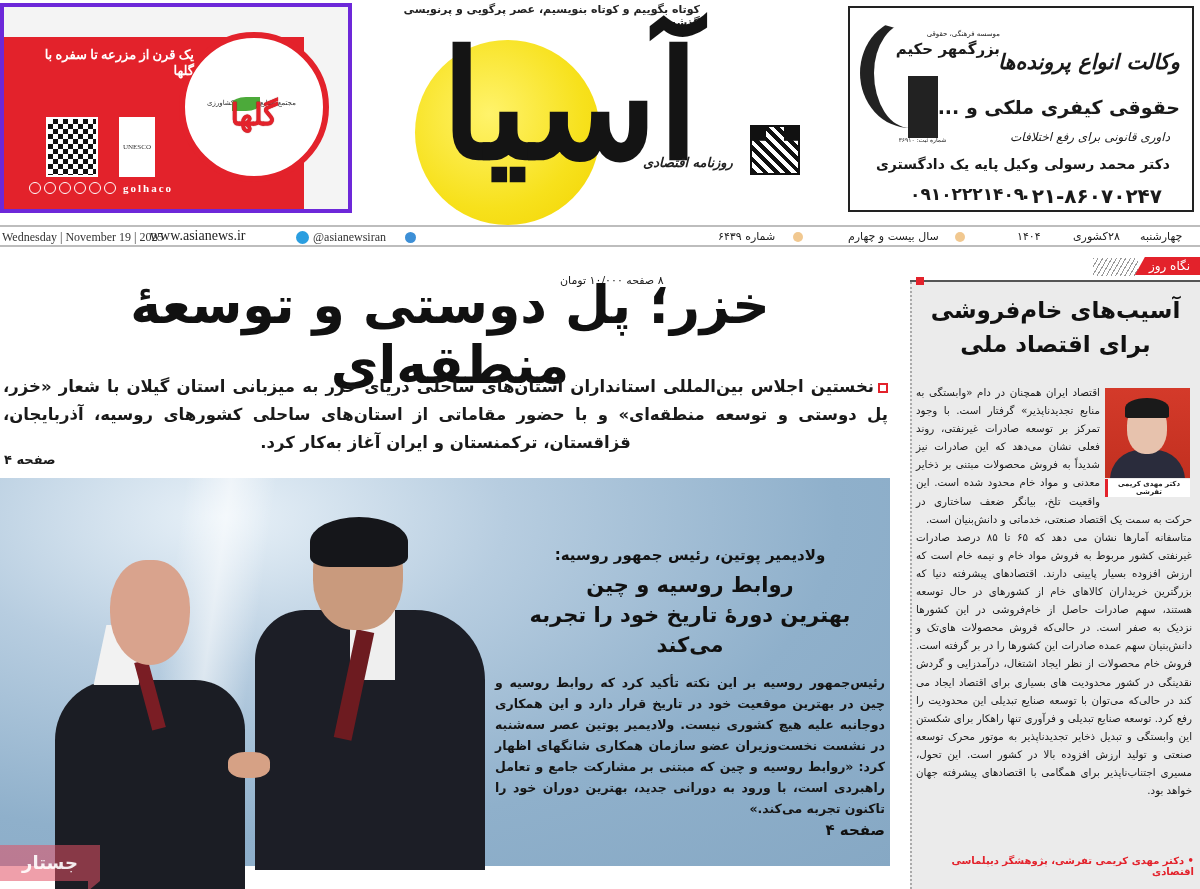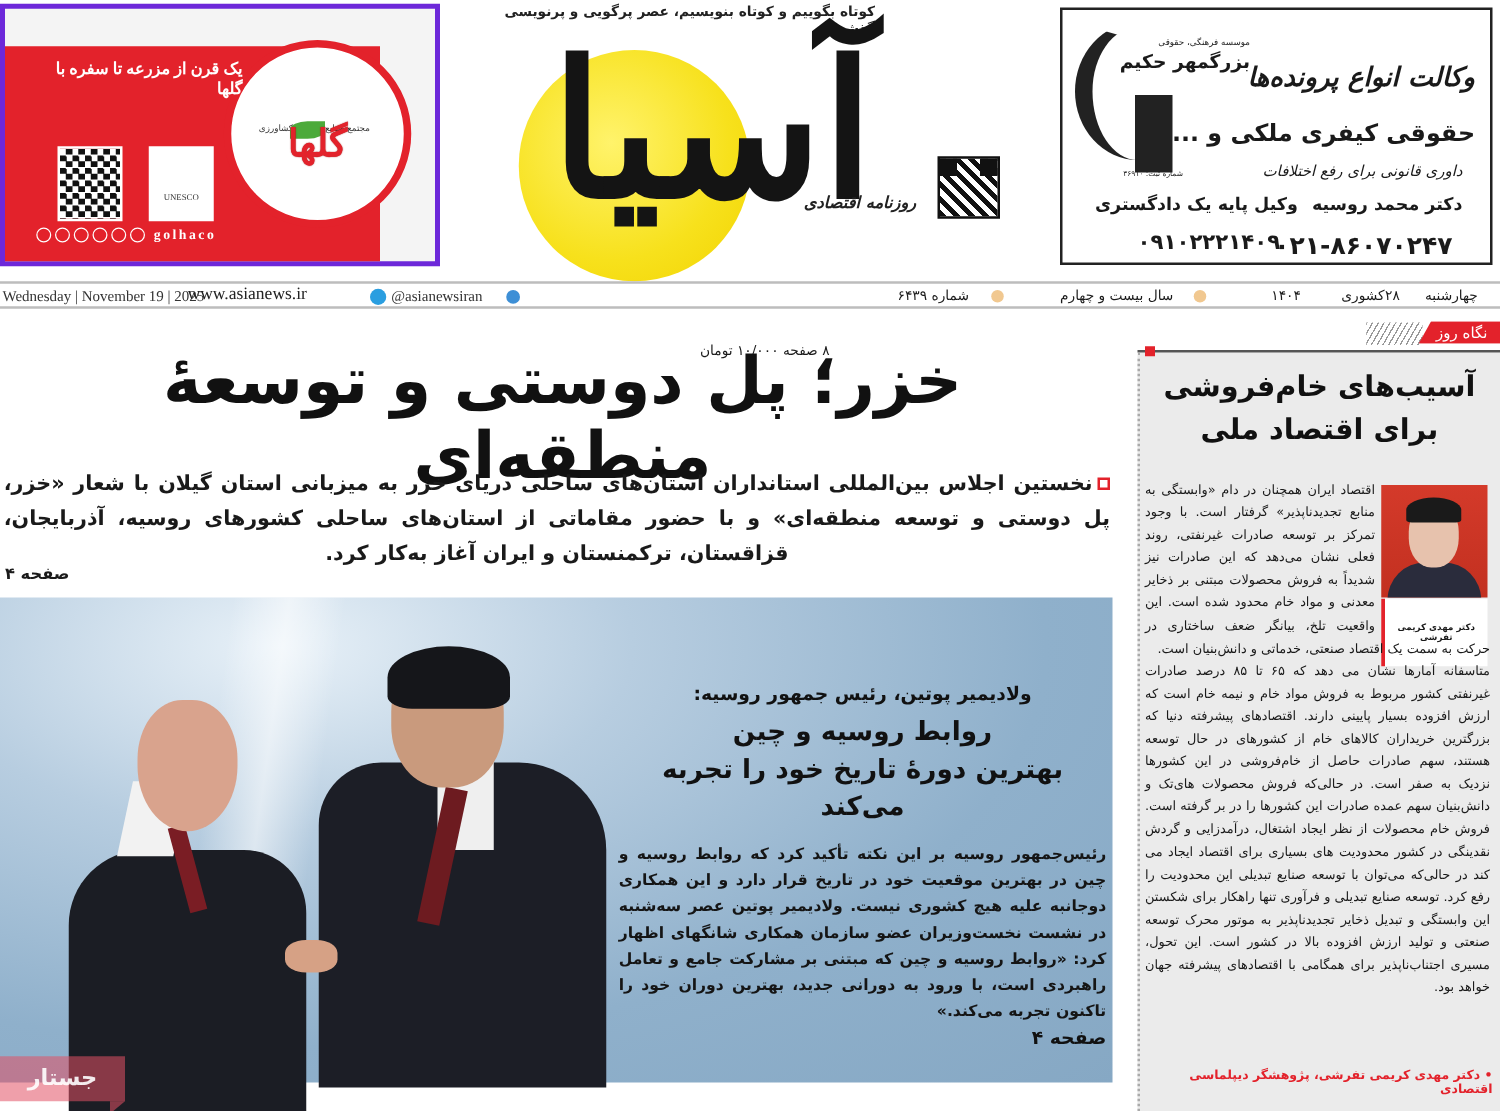--- a/index.html
+++ b/index.html
@@ -15,22 +15,22 @@
   .ad-left .circle { position: absolute; left: 175px; top: 25px; width: 150px; height: 150px; border-radius: 50%;
     background: #fff; border: 6px solid #e3222b; }
   .ad-left .slogan { position: absolute; left: 20px; top: 40px; width: 170px; text-align: right; direction: rtl;
     color: #fff; font-weight: bold; font-size: 13px; }
   .ad-left .brand { position: absolute; left: 200px; top: 90px; width: 100px; text-align: center; direction: rtl;
     color: #e3222b; font-weight: bold; font-size: 30px; text-shadow: 0 0 1px #900; }
   .ad-left .brand-sub { position: absolute; left: 190px; top: 72px; width: 115px; text-align: center; direction: rtl;
     color: #333; font-size: 7px; margin-top: 20px; }
   .ad-left .leaf { position: absolute; left: 228px; top: 90px; width: 28px; height: 14px; background: #4caa3a; border-radius: 50% 0 50% 0; }
   .ad-left .qr { position: absolute; left: 42px; top: 110px; width: 52px; height: 60px; background: #fff; border: 2px solid #fff; }
-  .ad-left .unesco { position: absolute; left: 115px; top: 110px; width: 52px; height: 60px; background: #fff; text-align: center;
-    font-size: 7px; color: #333; padding-top: 37px; }
+  .ad-left .unesco { position: absolute; left: 115px; top: 110px; width: 36px; height: 60px; background: #fff; text-align: center;
+    font-size: 7px; color: #333; padding-top: 26px; }
   .ad-left .social { position: absolute; left: 25px; top: 175px; display: flex; gap: 3px; align-items: center; }
   .ad-left .social .ic { width: 12px; height: 12px; border-radius: 50%; border: 1.5px solid #fff; }
   .ad-left .social .handle { color: #fff; font-weight: bold; font-size: 11px; letter-spacing: 2px; margin-left: 4px; }
 
   .logo-area { position: absolute; left: 380px; top: 0; width: 440px; height: 222px; }
   .logo-area .tagline { position: absolute; left: 20px; top: 3px; width: 300px; direction: rtl; text-align: right;
     font-size: 11px; font-weight: bold; color: #222; }
   .logo-area .sun { position: absolute; left: 35px; top: 40px; width: 185px; height: 185px; border-radius: 50%;
     background: radial-gradient(circle at 40% 40%, #fff36b, #f7e11c 60%, #f2d300); }
   .logo-area .wordmark { position: absolute; left: 20px; top: 5px; width: 340px; height: 215px; direction: rtl;
@@ -122,21 +122,21 @@
   .sidebar .panel { position: absolute; left: 2px; top: 27px; right: 0; bottom: 0; background: #ebebeb;
     border-left: 2px dotted #aaa; }
   .sidebar .headline { position: absolute; left: 10px; top: 38px; width: 275px; text-align: center; direction: rtl;
     font-weight: bold; font-size: 23px; line-height: 34px; color: #111; }
   .sidebar .author-photo { position: absolute; right: 10px; top: 133px; width: 85px; height: 90px; background:
     linear-gradient(180deg, #d43a2a 0%, #c23020 100%); overflow: hidden; }
   .sidebar .author-photo .face { position: absolute; left: 22px; top: 14px; width: 40px; height: 52px; background: #e7c2ad; border-radius: 45%; }
   .sidebar .author-photo .hair { position: absolute; left: 20px; top: 10px; width: 44px; height: 20px; background: #1a1a1a; border-radius: 50% 50% 10% 10%; }
   .sidebar .author-photo .suit { position: absolute; left: 5px; top: 62px; width: 75px; height: 40px; background: #2a2c3c; border-radius: 30px 30px 0 0; }
   .sidebar .author-cap { position: absolute; right: 10px; top: 224px; width: 85px; font-size: 7px; font-weight: bold; direction: rtl;
-    text-align: center; background: #fff; border-left: 3px solid #e3222b; padding: 19px 0; }
+    text-align: center; background: #fff; border-left: 3px solid #e3222b; padding: 1px 0; }
   .sidebar .body { position: absolute; left: 8px; top: 128px; width: 276px; direction: rtl; text-align: justify;
     font-size: 10.3px; line-height: 18.1px; color: #1a1a1a; }
   .sidebar .body .wrap-space { float: right; width: 92px; height: 110px; }
   .sidebar .signature { position: absolute; right: 6px; top: 600px; direction: rtl; color: #e3222b; font-size: 10px; font-weight: bold; }
 </style>
 </head>
 <body>
 
 <div class="masthead">
 
@@ -170,21 +170,21 @@
 
   <div class="ad-right">
     <div class="emblem"></div>
     <div class="org-small">موسسه فرهنگی، حقوقی</div>
     <div class="org">بزرگمهر حکیم</div>
     <div class="scales"></div>
     <div class="reg">شماره ثبت: ۳۶۹۱۰</div>
     <div class="l1">وکالت انواع پرونده‌ها</div>
     <div class="l2">حقوقی کیفری ملکی و ...</div>
     <div class="l3">داوری قانونی برای رفع اختلافات</div>
-    <div class="l4a">دکتر محمد روسیه</div>
+    <div class="l4a">دکتر محمد رسولی</div>
     <div class="l4b">وکیل پایه یک دادگستری</div>
     <div class="p1">۰۲۱-۸۶۰۷۰۲۴۷</div>
     <div class="p2">۰۹۱۰۲۲۲۱۴۰۹</div>
   </div>
 </div>
 
 <div class="datebar">
   <span class="en-date">Wednesday | November 19 | 2025</span>
   <span class="site">www.asianews.ir</span>
   <span class="tg-icon"></span>

